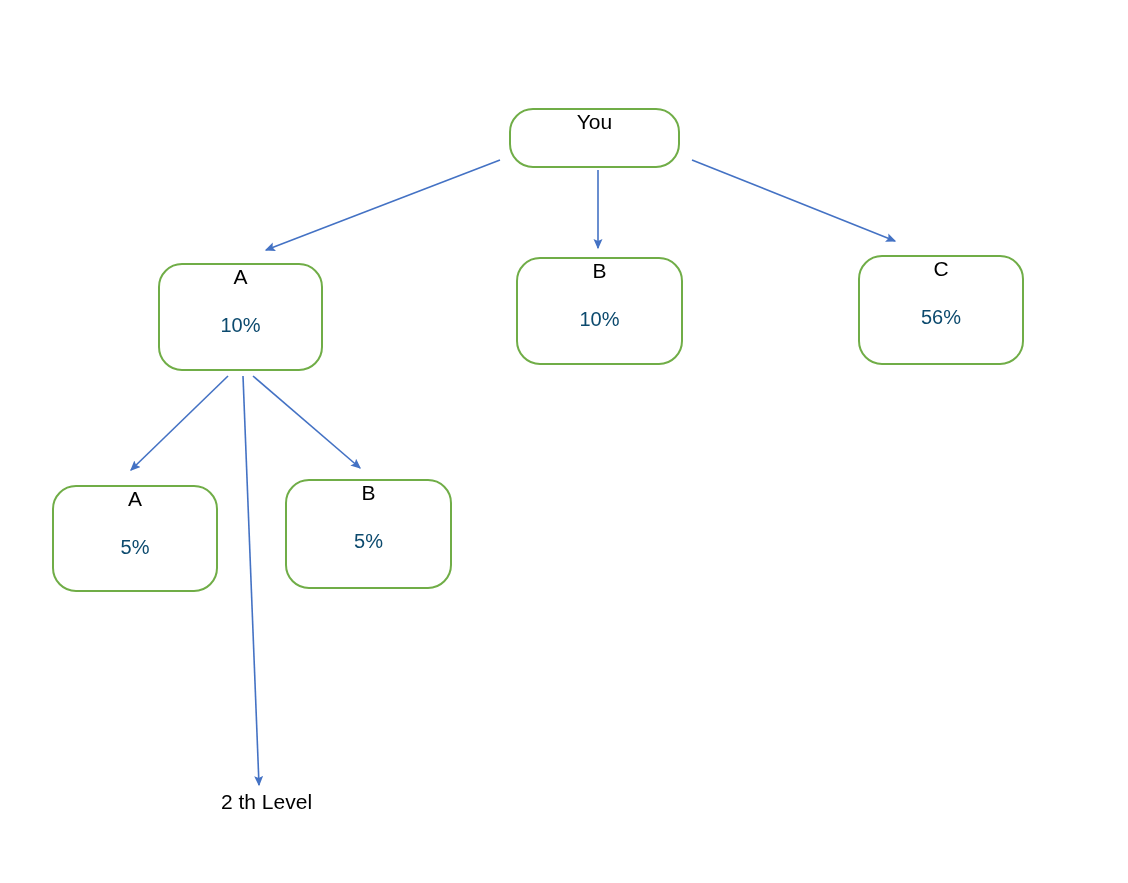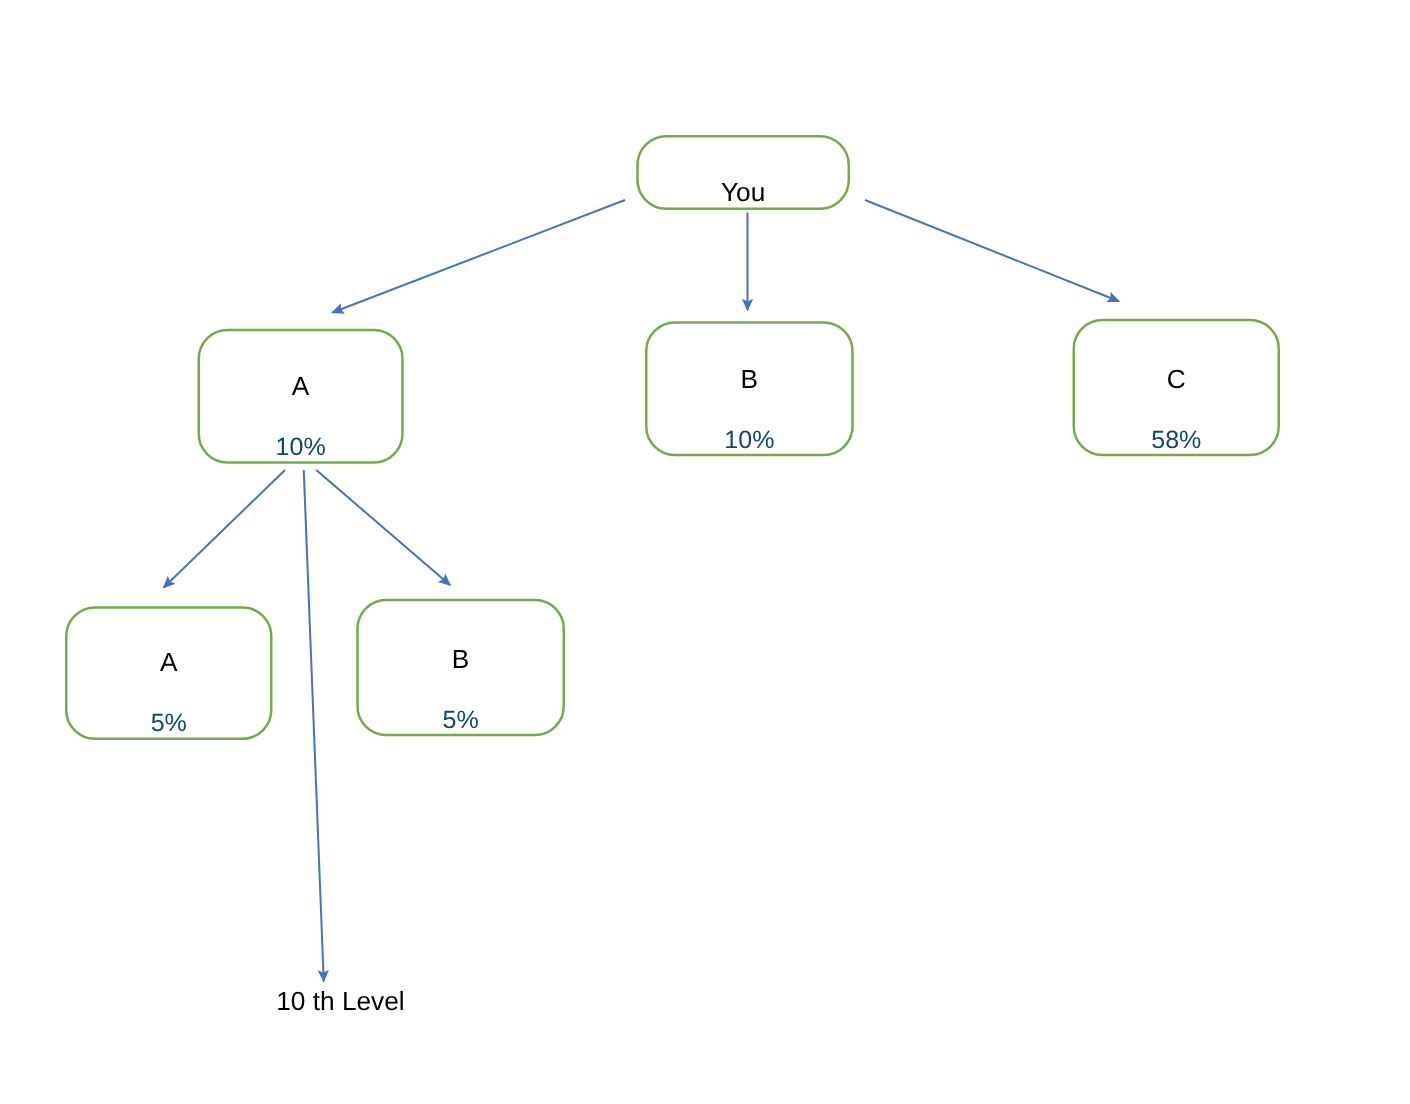--- a/index.html
+++ b/index.html
@@ -31,21 +31,21 @@
   }
   .node {
     position: absolute;
     box-sizing: border-box;
     border: 2px solid #70AD47;
     border-radius: 24px;
     background: #ffffff;
     display: flex;
     flex-direction: column;
     align-items: center;
-    justify-content: flex-end;
+    justify-content: flex-start;
   }
   .node .title {
     font-size: 21px;
     line-height: 1.1;
     color: #000000;
     text-align: center;
   }
   .node .value {
     font-size: 20px;
     line-height: 1.1;
@@ -93,28 +93,28 @@
     <div class="value">10%</div>
   </div>
 
   <div class="node" style="left:516px; top:257px; width:167px; height:108px;">
     <div class="title">B</div>
     <div class="value">10%</div>
   </div>
 
   <div class="node" style="left:858px; top:255px; width:166px; height:110px;">
     <div class="title">C</div>
-    <div class="value">58%</div>
+    <div class="value">56%</div>
   </div>
 
   <div class="node" style="left:52px; top:485px; width:166px; height:107px;">
     <div class="title">A</div>
     <div class="value">5%</div>
   </div>
 
   <div class="node" style="left:285px; top:479px; width:167px; height:110px;">
     <div class="title">B</div>
     <div class="value">5%</div>
   </div>
 
-  <div class="leaf-label" style="left:221px; top:790px;">10 th Level</div>
+  <div class="leaf-label" style="left:221px; top:790px;">2 th Level</div>
 
 </div>
 
 </body></html>

